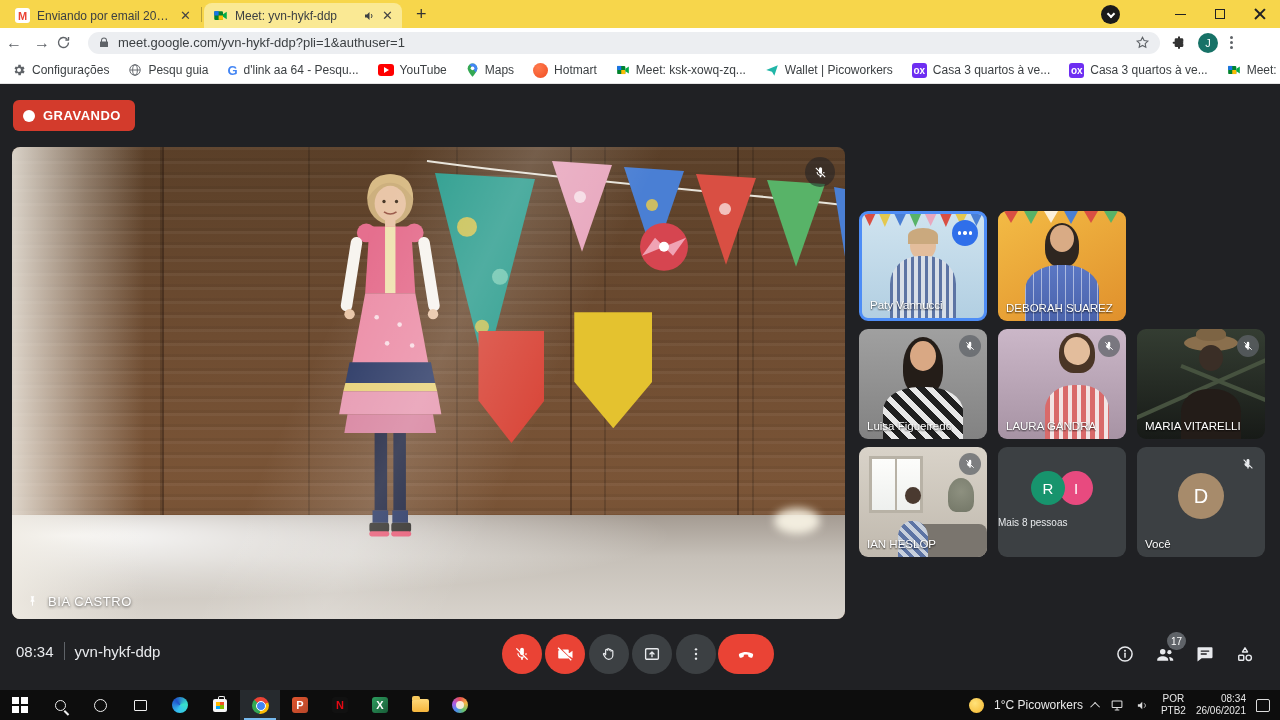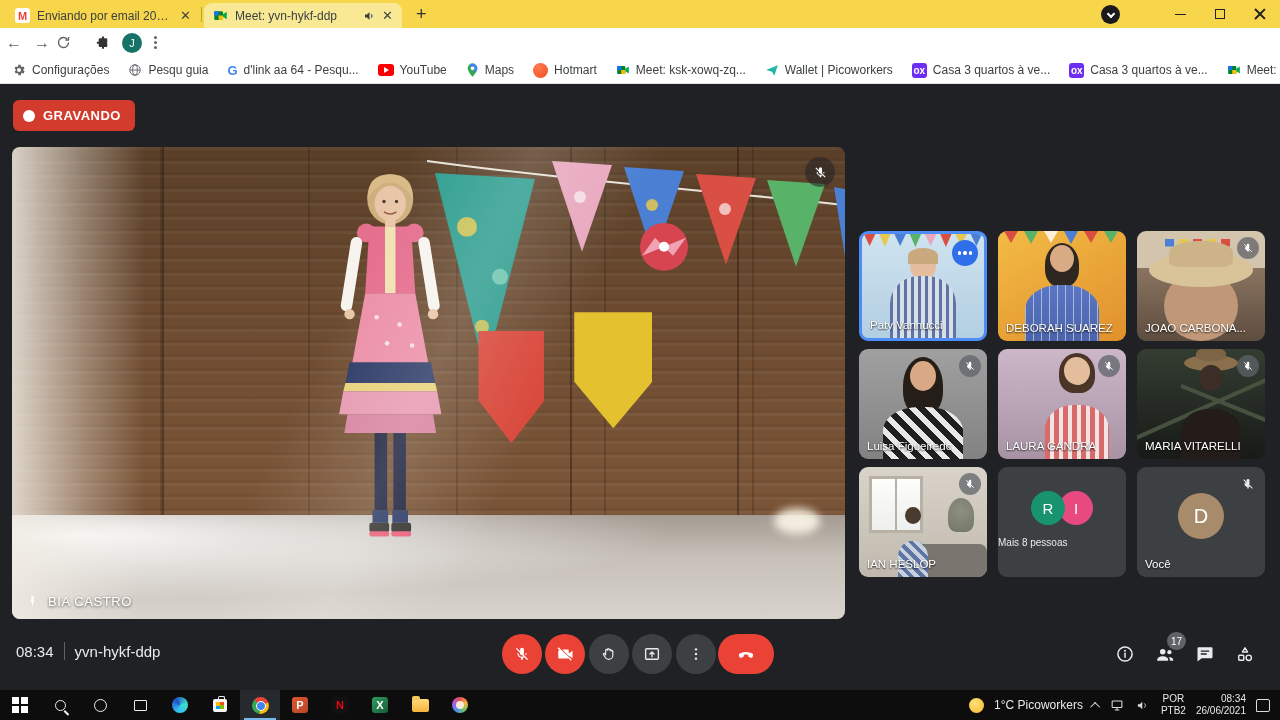--- a/index.html
+++ b/index.html
@@ -67,21 +67,21 @@
   .flare { position:absolute; inset:0; background:linear-gradient(115deg, transparent 38%, rgba(255,255,255,.16) 50%, transparent 62%); }
   .blob { position:absolute; right:3%; bottom:18%; width:46px; height:26px; border-radius:50%; background:rgba(255,250,235,.85); filter:blur(4px); }
   .pent { position:absolute; }
   .pent-red { left:56%; top:39%; width:66px; height:112px; background:#d9483b; clip-path:polygon(0 0,100% 0,100% 62%,50% 100%,0 62%); }
   .pent-yellow { left:67.5%; top:35%; width:78px; height:116px; background:#e4c22f; clip-path:polygon(0 0,100% 0,100% 60%,50% 100%,0 60%); }
   .girl { position:absolute; left:36%; top:4%; height:84%; }
   .video-mute { position:absolute; top:10px; right:10px; width:30px; height:30px; border-radius:50%; background:rgba(32,33,36,.55); display:flex; align-items:center; justify-content:center; }
   .video-label { position:absolute; left:14px; bottom:10px; display:flex; align-items:center; gap:9px; color:#fff; font-size:13px; letter-spacing:.6px; text-shadow:0 1px 3px rgba(0,0,0,.7); }
 
   
-  .tile { position:absolute; width:128px; height:110px; border-radius:9px; overflow:hidden; background:#3c4043;margin-top:20px; }
+  .tile { position:absolute; width:128px; height:110px; border-radius:9px; overflow:hidden; background:#3c4043; }
   .tile .name { position:absolute; left:8px; bottom:7px; color:#fff; font-size:11.5px; text-shadow:0 1px 2px rgba(0,0,0,.85); white-space:nowrap; max-width:112px; overflow:hidden; text-overflow:ellipsis; }
   .tile-mute { position:absolute; top:6px; right:6px; width:22px; height:22px; border-radius:50%; background:rgba(95,99,104,.75); display:flex; align-items:center; justify-content:center; }
   .tile-mute.nobg { background:transparent; }
   .t-paty { left:859px; top:127px; background:linear-gradient(180deg,#cfe3ef,#b2cfe2); border:3px solid #4e8df6; }
   .more-badge { position:absolute; top:6px; right:6px; width:26px; height:26px; border-radius:50%; background:#2f6fea; display:flex; align-items:center; justify-content:center; gap:2px; }
   .more-badge i { width:3.5px; height:3.5px; border-radius:50%; background:#fff; }
   .t-deborah { left:998px; top:127px; background:linear-gradient(150deg,#f3bb45,#e0902c); }
   .t-joao { left:1137px; top:127px; background:linear-gradient(180deg,#d3c4ae 0 34%, #8a7360 34%, #5d4d3f); }
   .t-luisa { left:859px; top:245px; background:linear-gradient(180deg,#a0a0a0,#828282); }
   .t-laura { left:998px; top:245px; background:linear-gradient(180deg,#cbb7c8,#a793a4); }
@@ -201,20 +201,29 @@
 
   <div class="toolbar">
     <span class="nav-btn">←</span>
     <span class="nav-btn">→</span>
     <span class="nav-btn">
       <svg width="15" height="15" viewBox="0 0 24 24" fill="none" stroke="#5f6368" stroke-width="2.2">
           <path d="M20 12a8 8 0 1 1-2.3-5.6"></path>
           <path d="M20 3v5h-5" stroke-linejoin="round"></path>
         </svg>
     </span>
+    <div class="urlpill">
+      <svg width="12" height="13" viewBox="0 0 24 24" fill="#5f6368">
+          <path d="M6 10V8a6 6 0 0 1 12 0v2h1a1 1 0 0 1 1 1v9a1 1 0 0 1-1 1H5a1 1 0 0 1-1-1v-9a1 1 0 0 1 1-1h1zm2 0h8V8a4 4 0 0 0-8 0v2z"></path>
+        </svg>
+      <span class="url">meet.google.com/yvn-hykf-ddp?pli=1&amp;authuser=1</span>
+      <svg width="15" height="15" viewBox="0 0 24 24" fill="none" stroke="#5f6368" stroke-width="1.8">
+          <path d="M12 3.5l2.6 5.3 5.9.9-4.2 4.1 1 5.8-5.3-2.8-5.3 2.8 1-5.8L3.5 9.7l5.9-.9z"></path>
+        </svg>
+    </div>
     <div class="toolbar-right">
       <svg width="16" height="16" viewBox="0 0 24 24" fill="#333">
           <path d="M20 13h-1.5a1.5 1.5 0 0 0 0-3H20V7a2 2 0 0 0-2-2h-3V3.5a1.5 1.5 0 0 0-3 0V5H9a2 2 0 0 0-2 2v3H5.5a1.5 1.5 0 0 0 0 3H7v3a2 2 0 0 0 2 2h3v1.5a1.5 1.5 0 0 0 3 0V18h3a2 2 0 0 0 2-2v-3z"></path>
         </svg>
       <span class="avatar-j">J</span>
       <span class="dots-v">
           <i></i>
           <i></i>
           <i></i>
         </span>
@@ -420,42 +429,20 @@
           <polygon points="106,0 120,0 113,12" fill="#58b368"></polygon>
         </svg>
       <div class="person">
         <span class="p-hair" style="top:12px;width:34px;height:44px;background:#2e2620"></span>
         <span class="p-head" style="top:14px;width:24px;height:27px;background:#d9ab85"></span>
         <span class="p-body" style="width:74px;height:56px;background:linear-gradient(#5b77c4,#4a63ab), repeating-linear-gradient(90deg, rgba(255,255,255,.5) 0 1px, transparent 1px 8px); background-blend-mode:overlay;"></span>
       </div>
       <span class="name">DEBORAH SUAREZ</span>
     </div>
 
-    <div class="tile t-joao">
-      <svg class="mini-bunting" viewBox="0 0 128 16" preserveAspectRatio="none" style="top:8px;height:12px">
-          <rect x="28" y="0" width="9" height="10" fill="#4a7fd4"></rect>
-          <rect x="42" y="0" width="9" height="10" fill="#e4c84f"></rect>
-          <rect x="56" y="0" width="9" height="10" fill="#d94f43"></rect>
-          <rect x="70" y="0" width="9" height="10" fill="#e4c84f"></rect>
-          <rect x="84" y="0" width="9" height="10" fill="#d94f43"></rect>
-        </svg>
-      <div class="person">
-        <span class="p-head" style="top:40px;width:74px;height:70px;background:#c09878"></span>
-        <span class="p-hair" style="top:22px;width:104px;height:34px;background:#d9c49a;border-radius:50%"></span>
-        <span class="p-hair" style="top:10px;width:64px;height:26px;background:#cdb488;border-radius:45% 45% 20% 20%"></span>
-      </div>
-      <div class="tile-mute">
-        <svg width="12" height="12" viewBox="0 0 24 24">
-            <path fill="#fff" d="M12 13.5A2.5 2.5 0 0 0 14.5 11V6a2.5 2.5 0 0 0-5 0v5A2.5 2.5 0 0 0 12 13.5z"></path>
-            <path fill="#fff" d="M7.4 11H5.7c0 3 2.2 5.5 5.1 6v2.5h2.4V17c.75-.1 1.5-.35 2.1-.75L7.4 8.4V11z"></path>
-            <path stroke="#fff" stroke-width="1.8" d="M4.5 4.5 19.5 19.5"></path>
-          </svg>
-      </div>
-      <span class="name">JOAO CARBONA...</span>
-    </div>
 
     <div class="tile t-luisa">
       <div class="person">
         <span class="p-hair" style="top:8px;width:40px;height:58px;background:#241d18"></span>
         <span class="p-head" style="top:12px;width:26px;height:30px;background:#d9a884"></span>
         <span class="p-body" style="width:80px;height:52px;background:repeating-linear-gradient(45deg,#1f1f1f 0 6px,#e8e8e8 6px 12px)"></span>
       </div>
       <div class="tile-mute">
         <svg width="12" height="12" viewBox="0 0 24 24">
             <path fill="#fff" d="M12 13.5A2.5 2.5 0 0 0 14.5 11V6a2.5 2.5 0 0 0-5 0v5A2.5 2.5 0 0 0 12 13.5z"></path>

